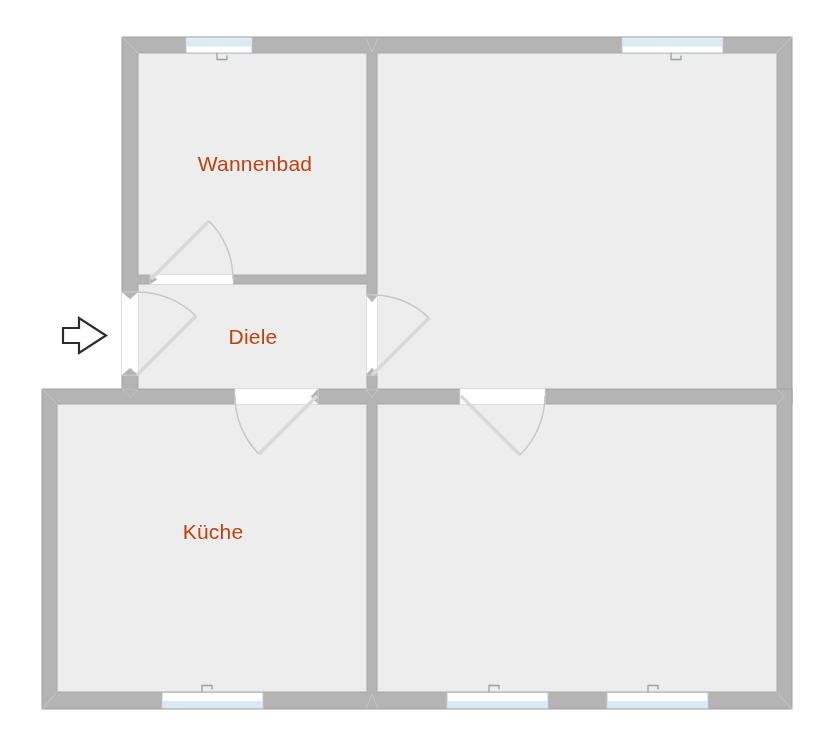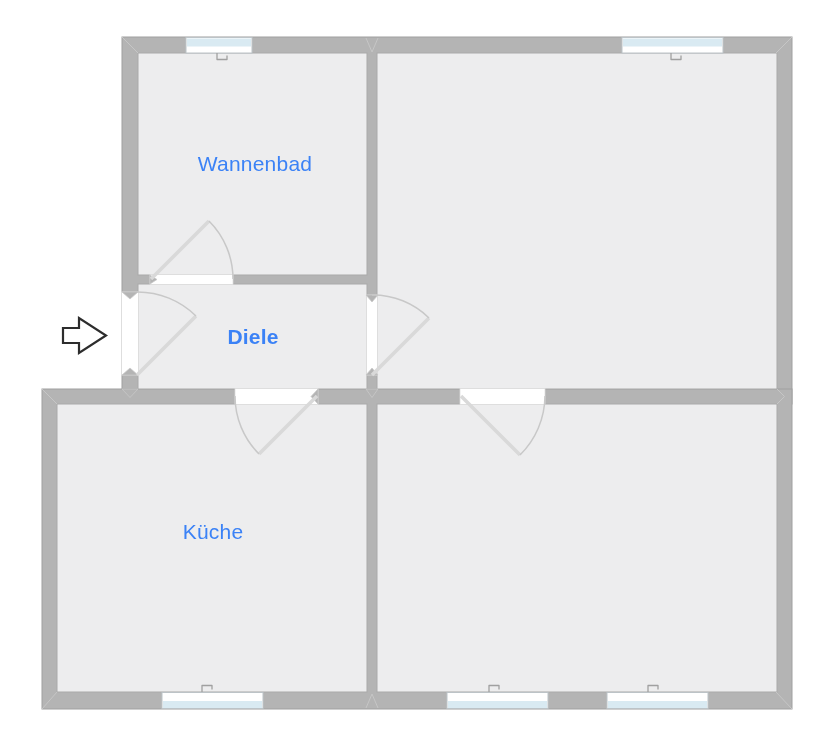--- a/index.html
+++ b/index.html
@@ -17,28 +17,28 @@
   }
   .canvas svg {
     position: absolute;
     left: 0;
     top: 0;
   }
   .room-label {
     position: absolute;
     transform: translate(-50%, -50%);
     font-size: 21px;
-    color: #3b82f6;
+    color: #c2410c;
     letter-spacing: 0.2px;
     white-space: nowrap;
     user-select: none;
   }
   .lbl-wannenbad   { left: 255px; top: 164px; }
   .lbl-wohnzimmer  { left: 575px; top: 223px; }
-  .lbl-diele       { left: 253px; top: 337px; font-weight: bold; }
+  .lbl-diele       { left: 253px; top: 337px; }
   .lbl-kueche      { left: 213px; top: 532px; }
   .lbl-schlafzimmer{ left: 575px; top: 553px; }
 </style>
 </head>
 <body>
 
 <div class="canvas">
 
   <svg width="834" height="754" viewBox="0 0 834 754">
 

